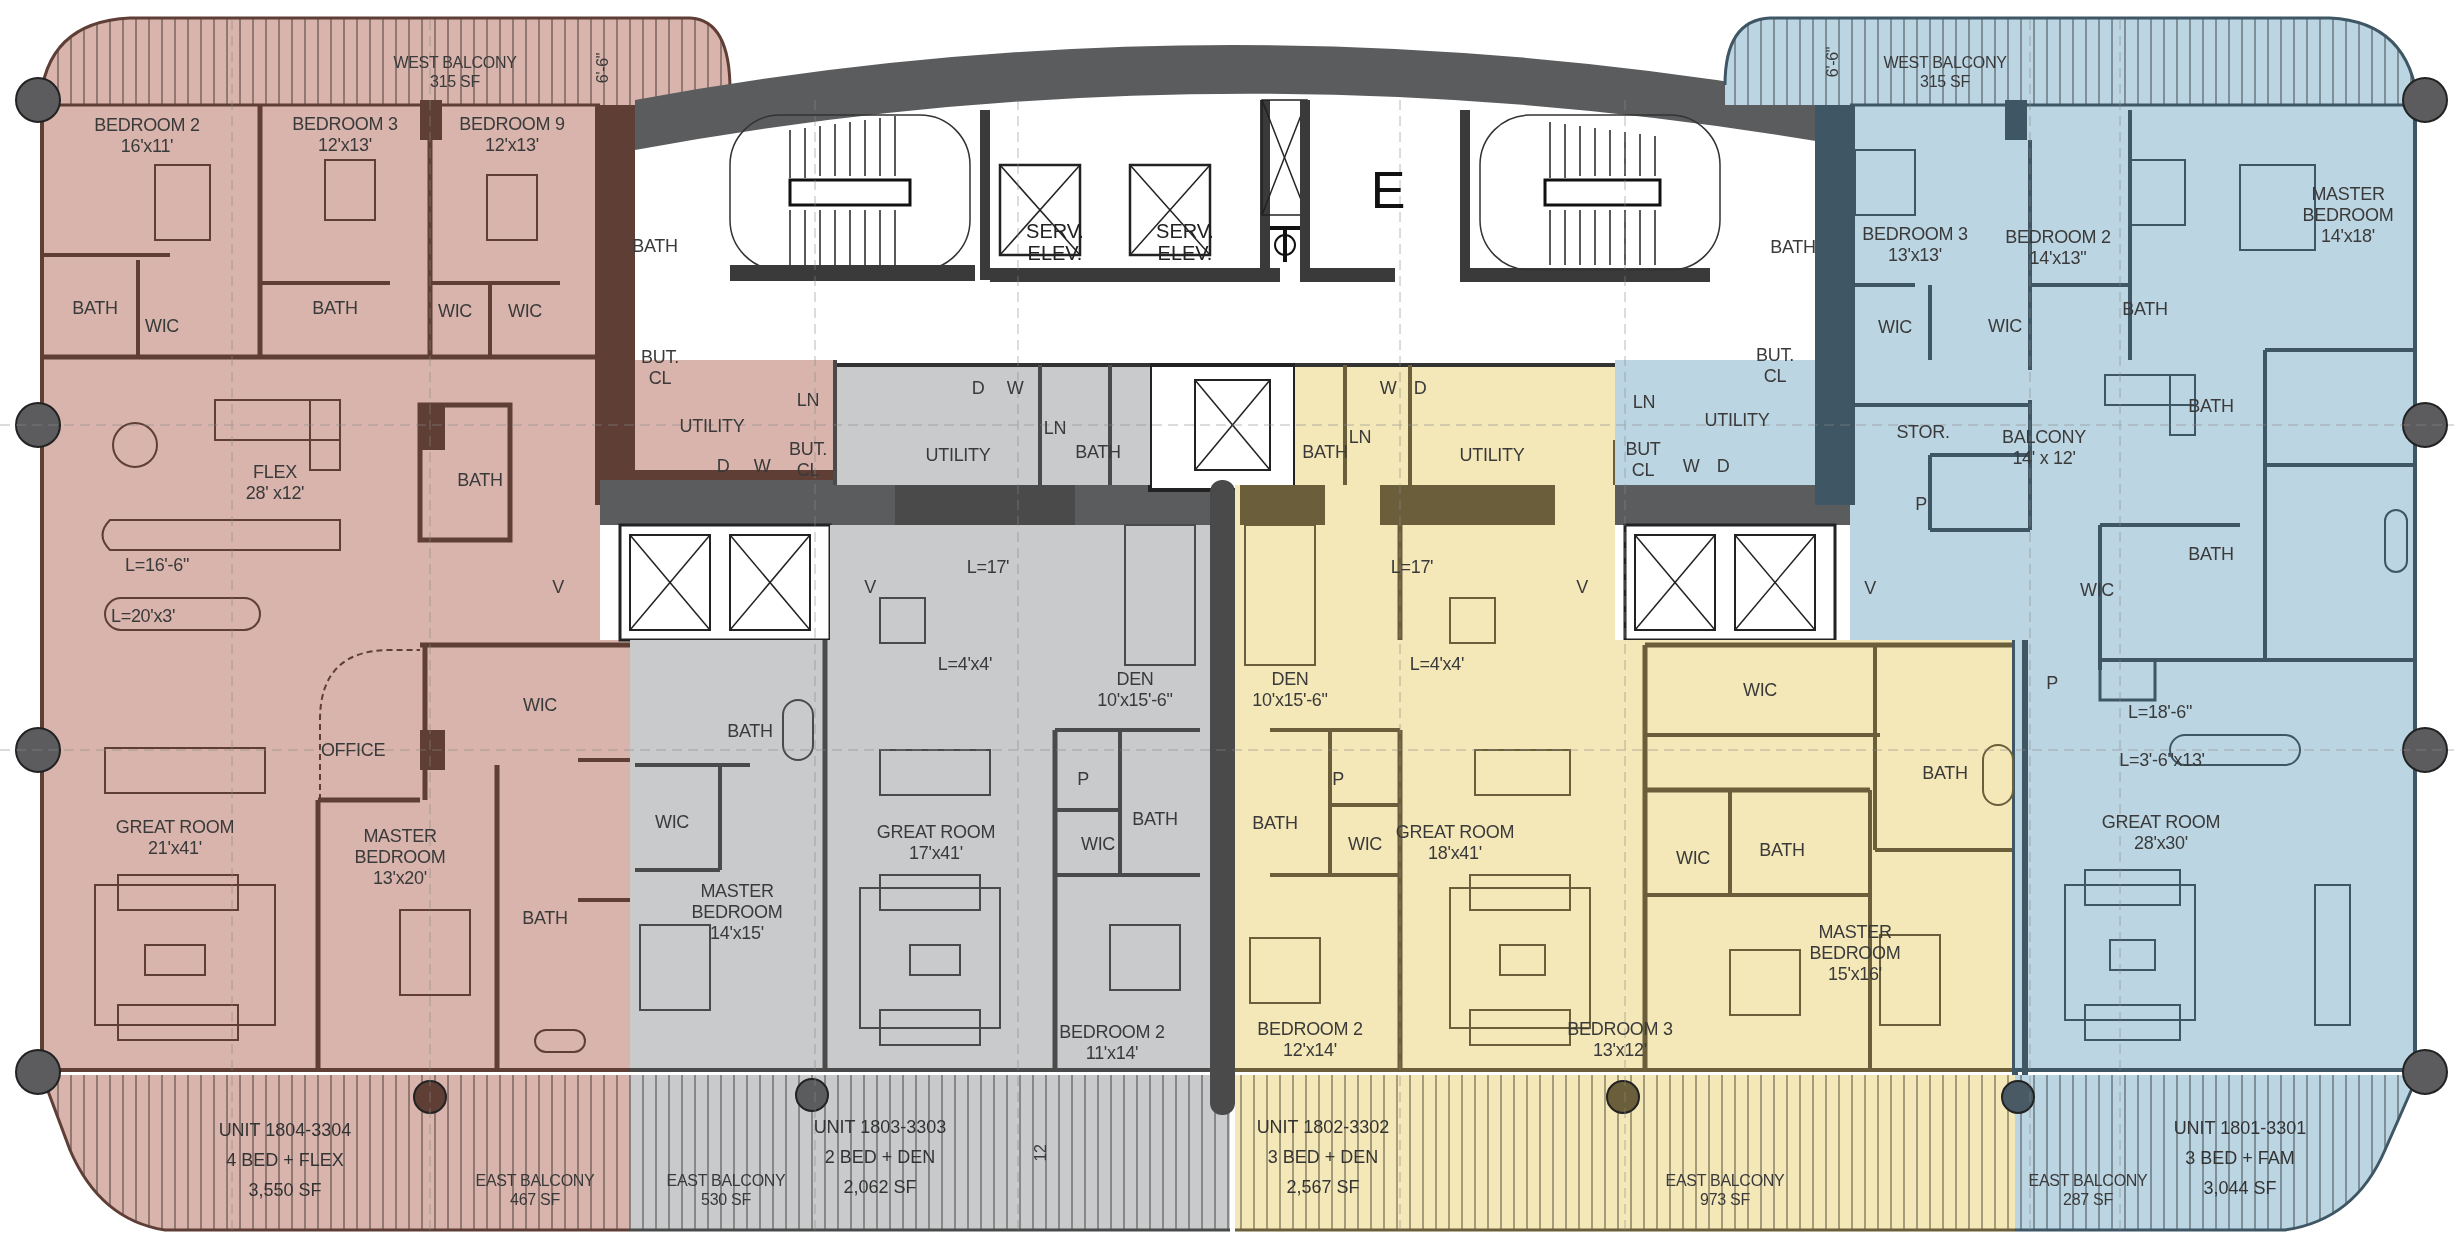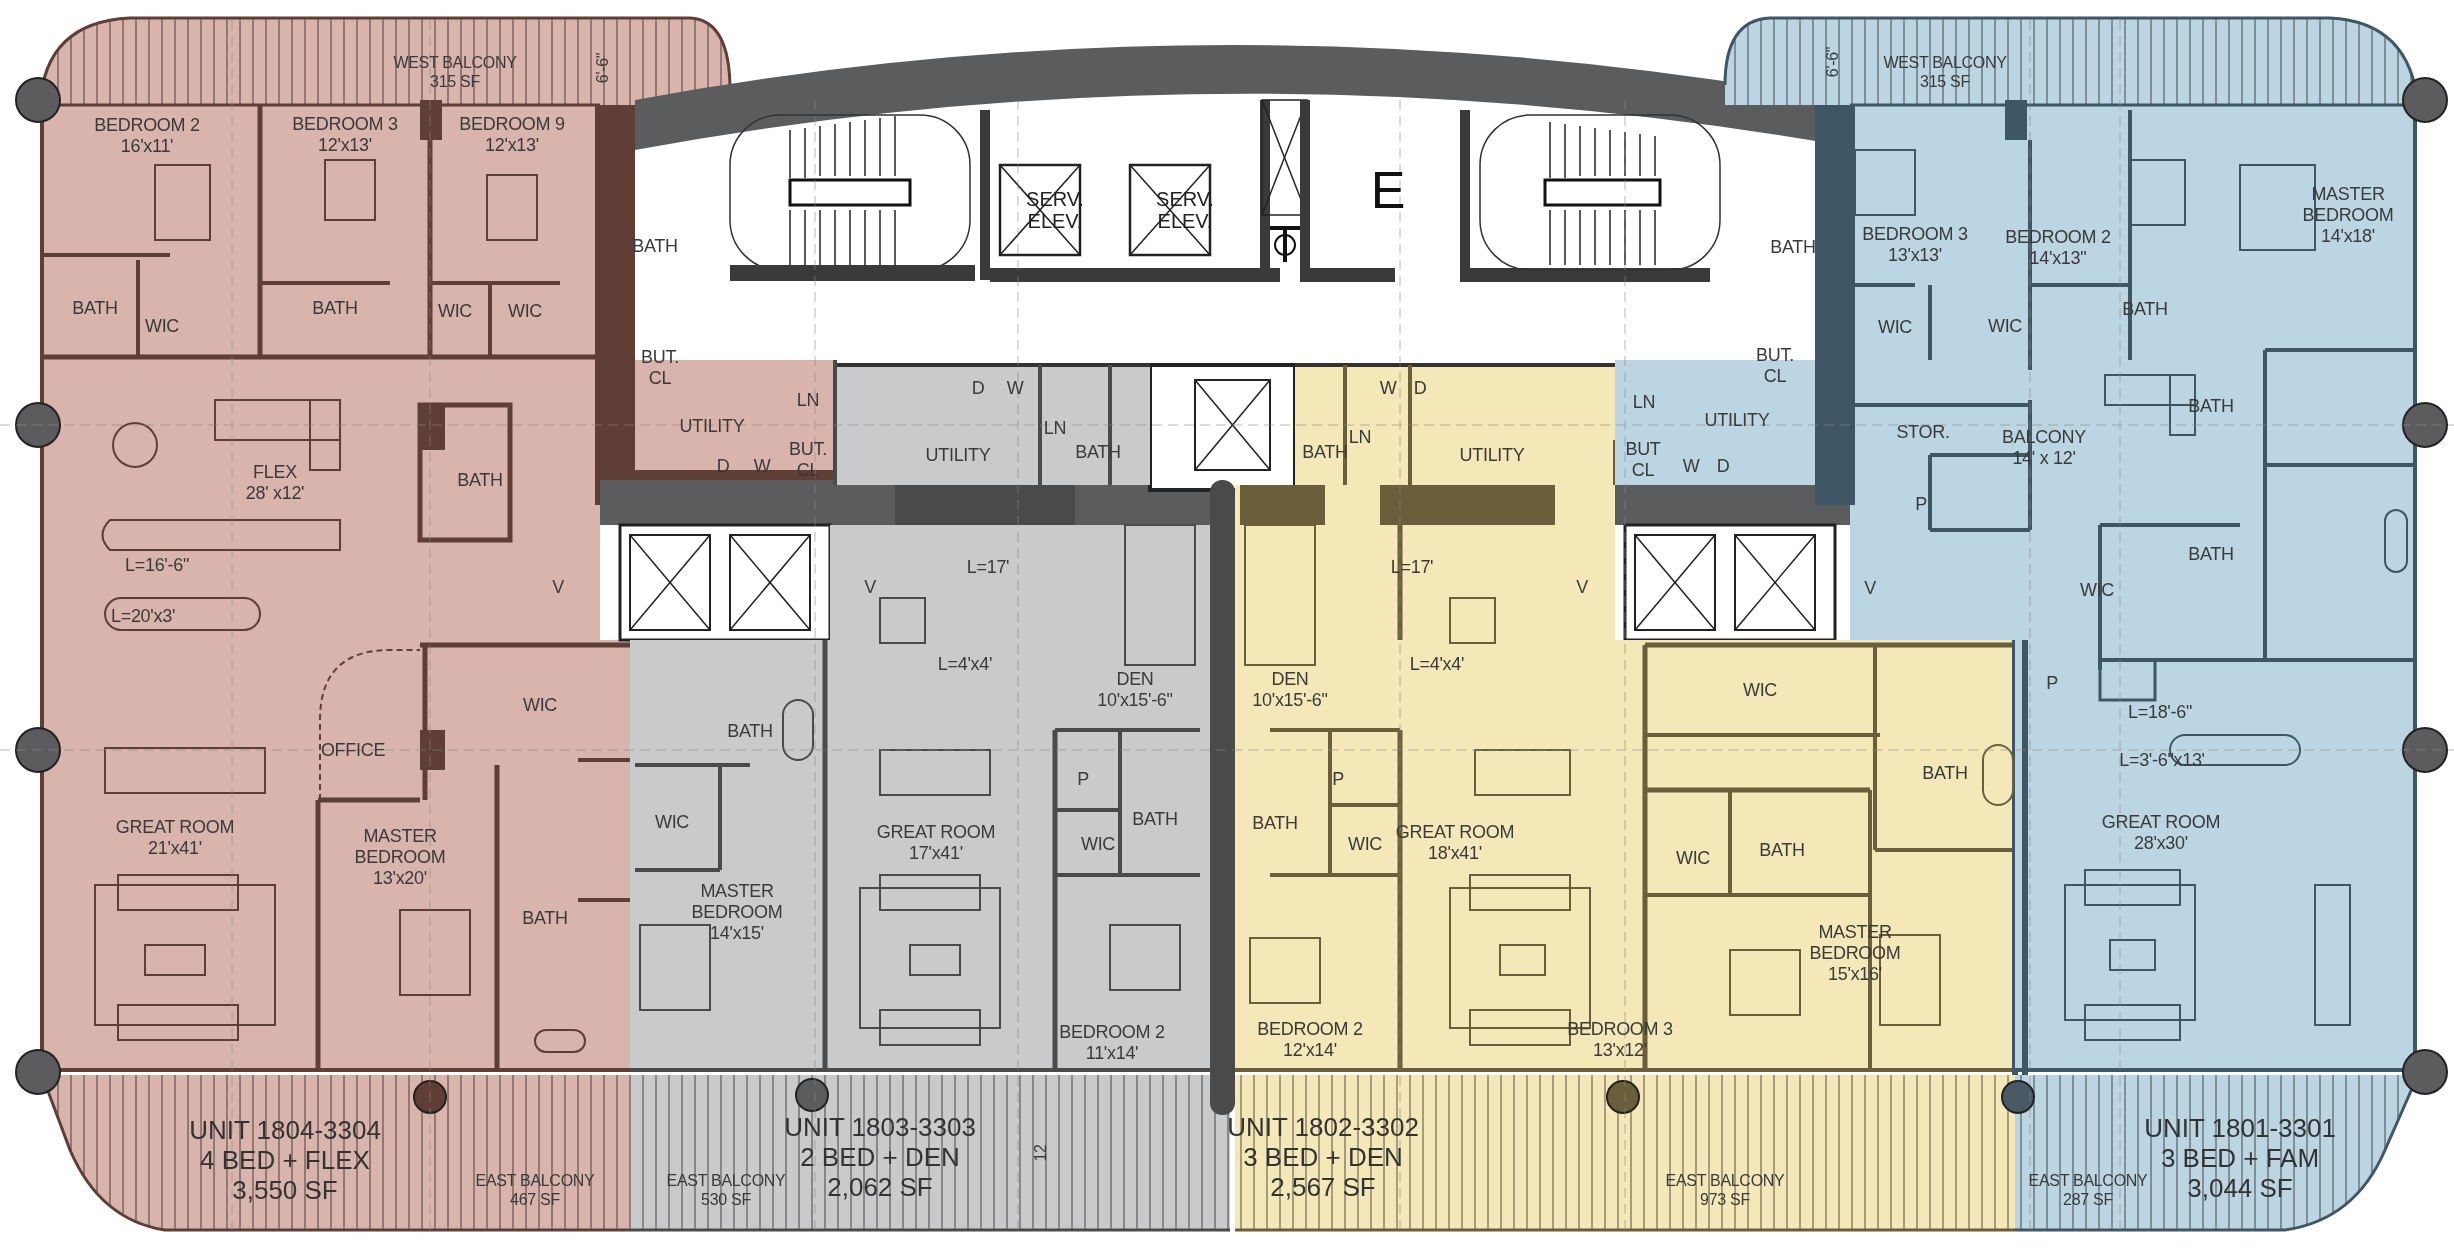--- a/index.html
+++ b/index.html
@@ -1,24 +1,24 @@
 <!DOCTYPE html>
 <html><head>
 <meta charset="utf-8">
 <style>
   html,body{margin:0;padding:0;background:#ffffff;}
   body{width:2454px;height:1250px;position:relative;overflow:hidden;font-family:"Liberation Sans",sans-serif;}
   #plan{position:absolute;left:0;top:0;width:2454px;height:1250px;}
   .lbl{position:absolute;text-align:center;color:#3a3a3a;font-size:18px;line-height:21px;white-space:nowrap;transform:translate(-50%,-50%);letter-spacing:-0.3px;}
   .lbl .dim{display:block;}
   .lbl.sm{font-size:16px;line-height:19px;}
-  .unit-title{position:absolute;text-align:center;color:#333;font-size:26px;line-height:30px;transform:translate(-50%,-50%);white-space:nowrap;}
+  .unit-title{position:absolute;text-align:center;color:#333;font-size:18px;line-height:30px;transform:translate(-50%,-50%);white-space:nowrap;}
   .unit-title span{display:block;}
   .big-e{position:absolute;font-size:52px;color:#111;transform:translate(-50%,-50%);}
-  .elev-lbl{position:absolute;font-size:20px;line-height:22px;color:#222;transform:translate(-50%,-50%);text-align:center;}
+  .elev-lbl{position:absolute;font-size:20px;line-height:22px;color:#222;transform:translate(-50%,-50%);text-align:center;margin-top:32px;}
 </style>
 </head>
 <body>
 
 <svg id="plan" viewBox="0 0 2454 1250" xmlns="http://www.w3.org/2000/svg">
   <defs>
     <pattern id="hatch" width="13" height="10" patternUnits="userSpaceOnUse">
       <line x1="6" y1="0" x2="6" y2="10" stroke="#000" stroke-opacity="0.55" stroke-width="1.2"></line>
     </pattern>
     <pattern id="xbox" width="10" height="10" patternUnits="userSpaceOnUse">

